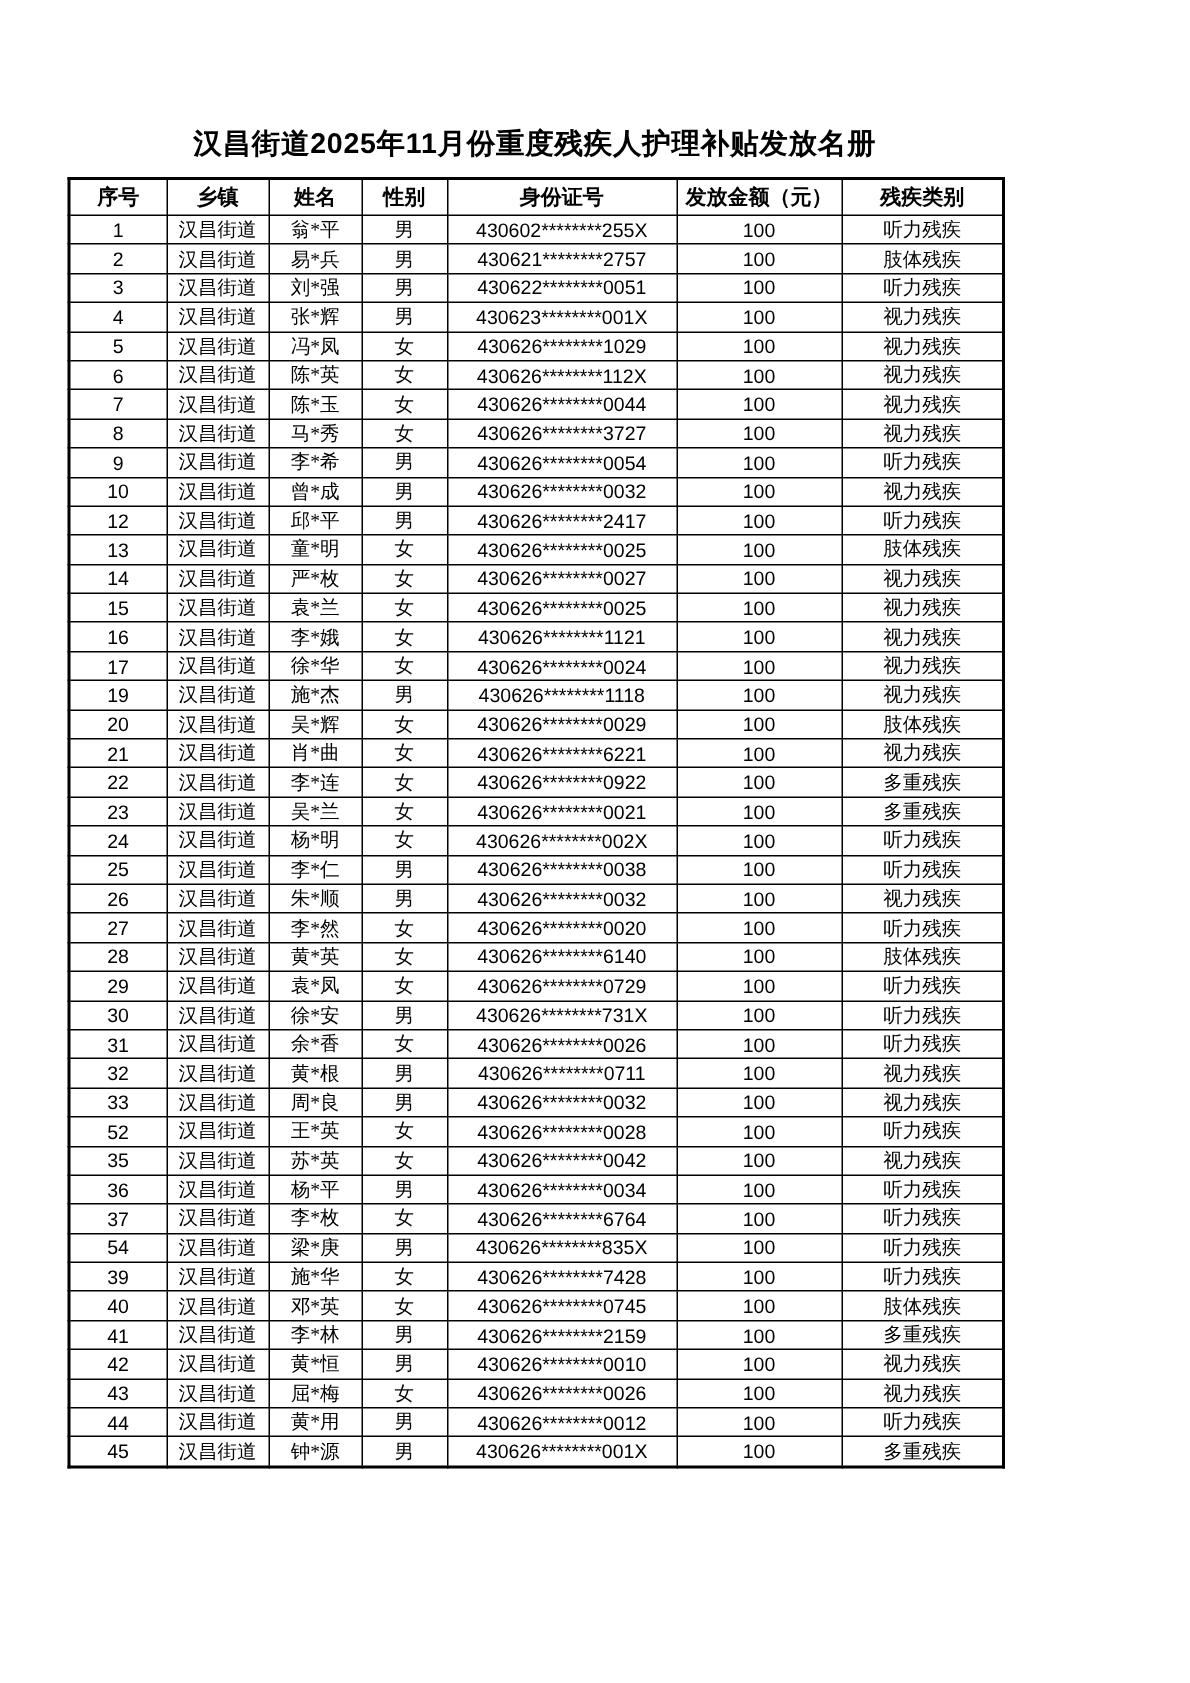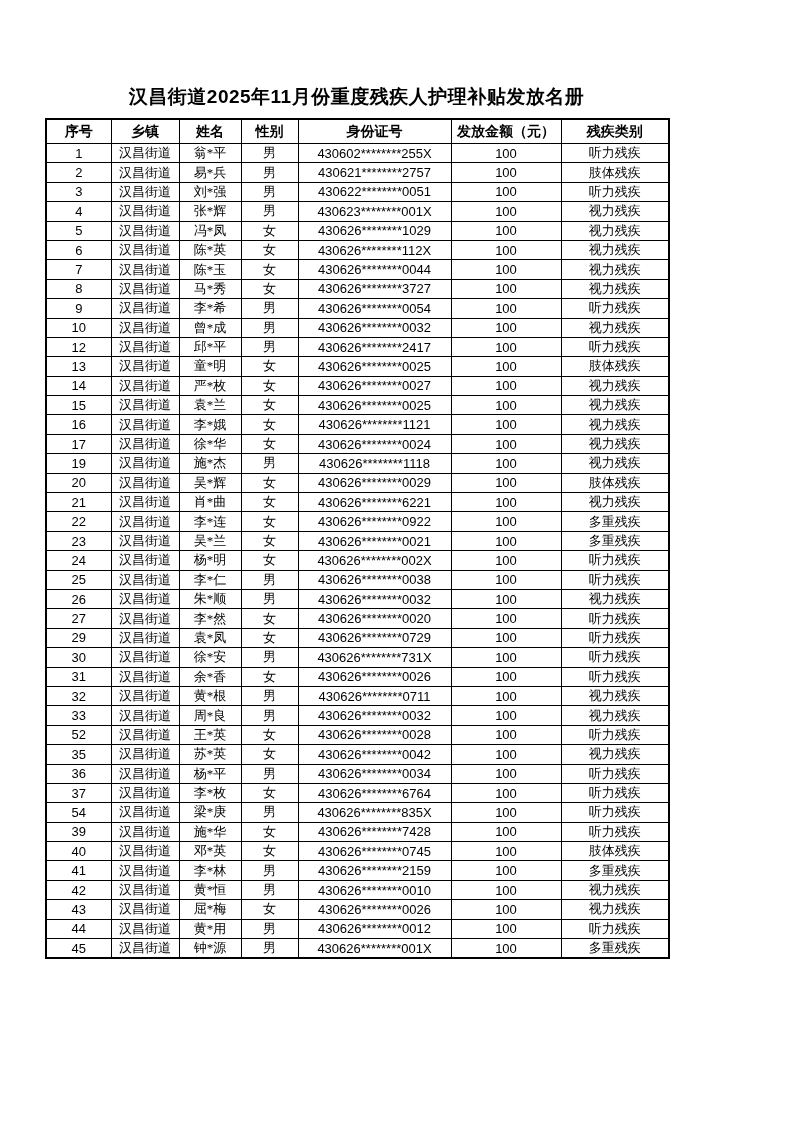--- a/index.html
+++ b/index.html
@@ -318,20 +318,29 @@
         <tr>
           <td class="c-index">27</td>
           <td class="c-township">汉昌街道</td>
           <td class="c-name">李*然</td>
           <td class="c-gender">女</td>
           <td class="c-id">430626********0020</td>
           <td class="c-amount">100</td>
           <td class="c-disability">听力残疾</td>
         </tr>
         <tr>
+          <td class="c-index">28</td>
+          <td class="c-township">汉昌街道</td>
+          <td class="c-name">黄*英</td>
+          <td class="c-gender">女</td>
+          <td class="c-id">430626********6140</td>
+          <td class="c-amount">100</td>
+          <td class="c-disability">肢体残疾</td>
+        </tr>
+        <tr>
           <td class="c-index">29</td>
           <td class="c-township">汉昌街道</td>
           <td class="c-name">袁*凤</td>
           <td class="c-gender">女</td>
           <td class="c-id">430626********0729</td>
           <td class="c-amount">100</td>
           <td class="c-disability">听力残疾</td>
         </tr>
         <tr>
           <td class="c-index">30</td>

